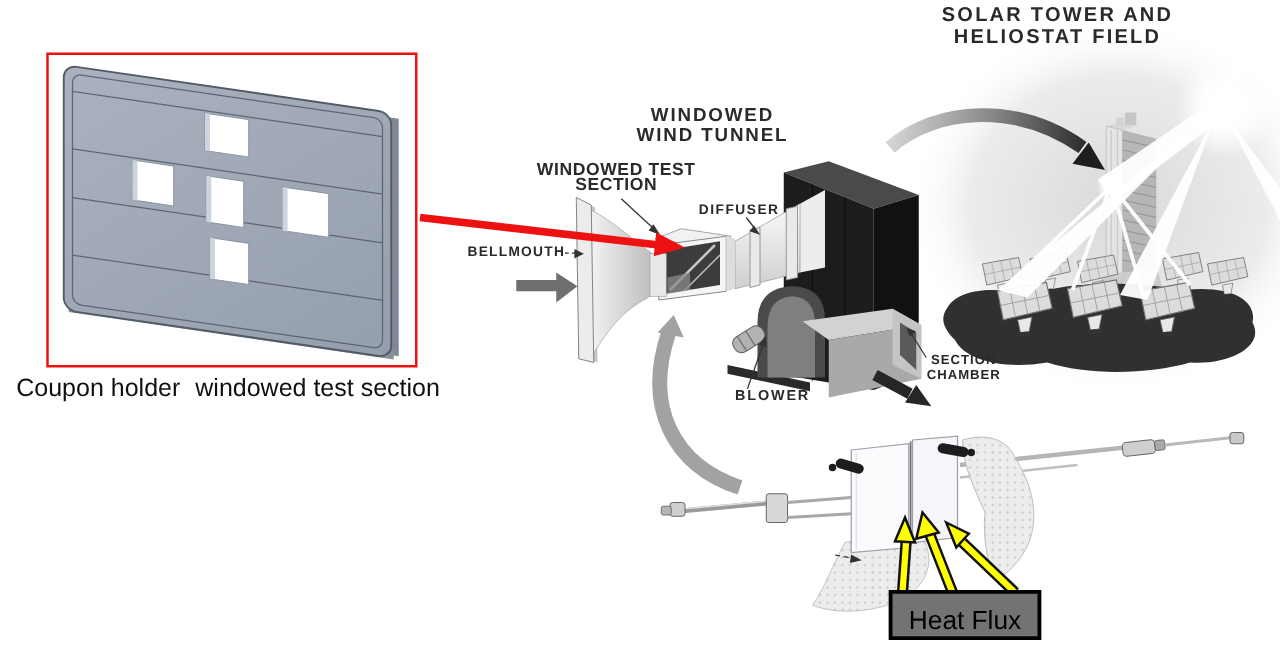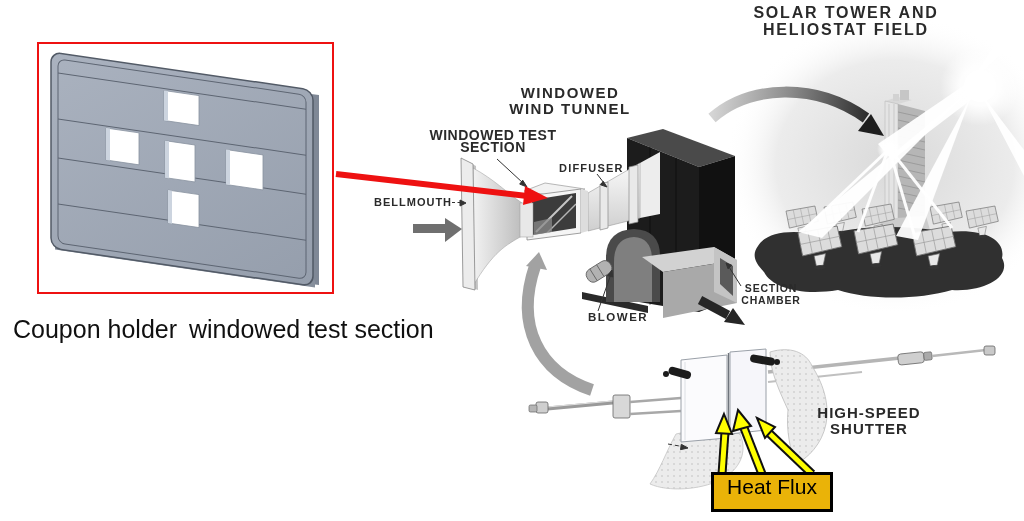--- a/index.html
+++ b/index.html
@@ -11,24 +11,24 @@
   .solar-title{left:700px;top:4px;width:292px;font-size:16px;letter-spacing:1.8px;line-height:17px}
   .tunnel-title{left:482px;top:85px;width:176px;font-size:15px;letter-spacing:1.5px;line-height:16px}
   .wts-label{left:425px;top:130px;width:136px;font-size:14px;letter-spacing:.5px;line-height:11.5px}
   .diffuser-label{left:559px;top:162px;font-size:11px;letter-spacing:1.2px}
   .bellmouth-label{left:374px;top:196px;font-size:11px;letter-spacing:1px}
   .stilling-label{left:723px;top:283px;width:96px;font-size:10.5px;letter-spacing:.8px;line-height:11.5px}
   .blower-label{left:588px;top:311px;font-size:11.5px;letter-spacing:1.5px}
   .watercooled-label{left:553px;top:438px;width:128px;font-size:10.5px;letter-spacing:.5px;line-height:11.5px}
   .shutter-title{left:794px;top:405px;width:150px;font-size:15px;letter-spacing:1px;line-height:16px}
   .red-rect{position:absolute;left:37px;top:42px;width:293px;height:248px;border:2px solid #ee1111;z-index:1}
-  .caption{position:absolute;left:13px;top:315px;font-size:25px;font-weight:normal;color:#101010;z-index:2;white-space:nowrap}
+  .caption{position:absolute;left:13px;top:300px;font-size:20px;font-weight:normal;color:#101010;z-index:2;white-space:nowrap}
   .caption .p2{margin-left:12px}
-  .heatflux{position:absolute;left:711px;top:472px;width:116px;height:34px;background:#eab308;
-            border:3px solid #000;display:flex;align-items:flex-start;justify-content:center;
+  .heatflux{position:absolute;left:711px;top:472px;width:116px;height:34px;background:#737373;
+            border:3px solid #000;display:flex;align-items:flex-end;justify-content:center;
             font-size:21px;color:#000;z-index:3}
 </style>
 </head>
 <body>
 
 <div class="canvas">
 
   <svg class="art" width="1024" height="521" viewBox="0 0 1024 521">
     <defs>
       <linearGradient id="plateGrad" x1="0" y1="0" x2="1" y2="1">
@@ -347,24 +347,20 @@
   <div class="lbl bellmouth-label">BELLMOUTH</div>
 
   <div class="lbl stilling-label center">
     <div>SECTION</div>
     <div>CHAMBER</div>
   </div>
 
   <div class="lbl blower-label">BLOWER</div>
 
 
-  <div class="lbl shutter-title center">
-    <div>HIGH-SPEED</div>
-    <div>SHUTTER</div>
-  </div>
 
   <div class="caption">
     <span class="p1">Coupon holder</span><span class="p2">windowed test section</span>
   </div>
 
   <div class="heatflux">
     <span>Heat Flux</span>
   </div>
 
 </div>

